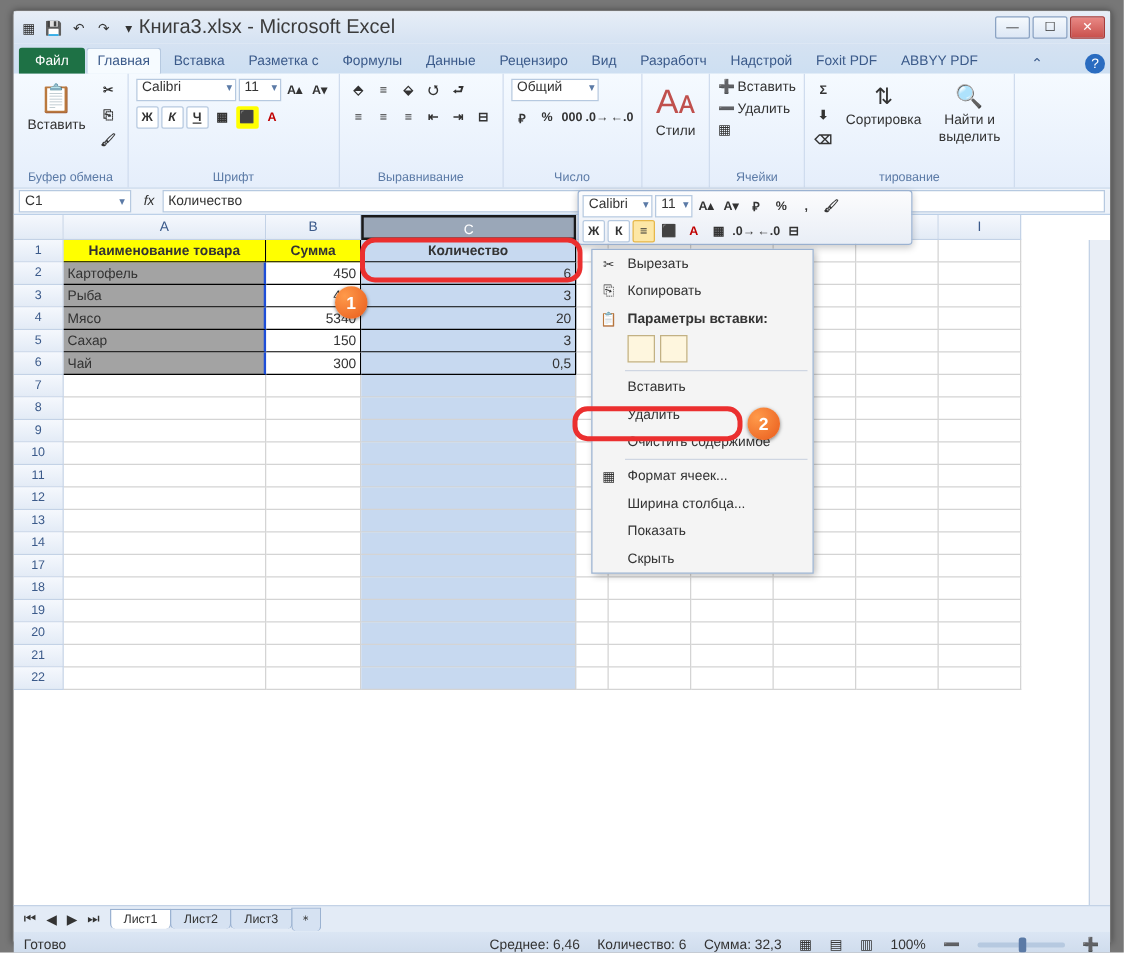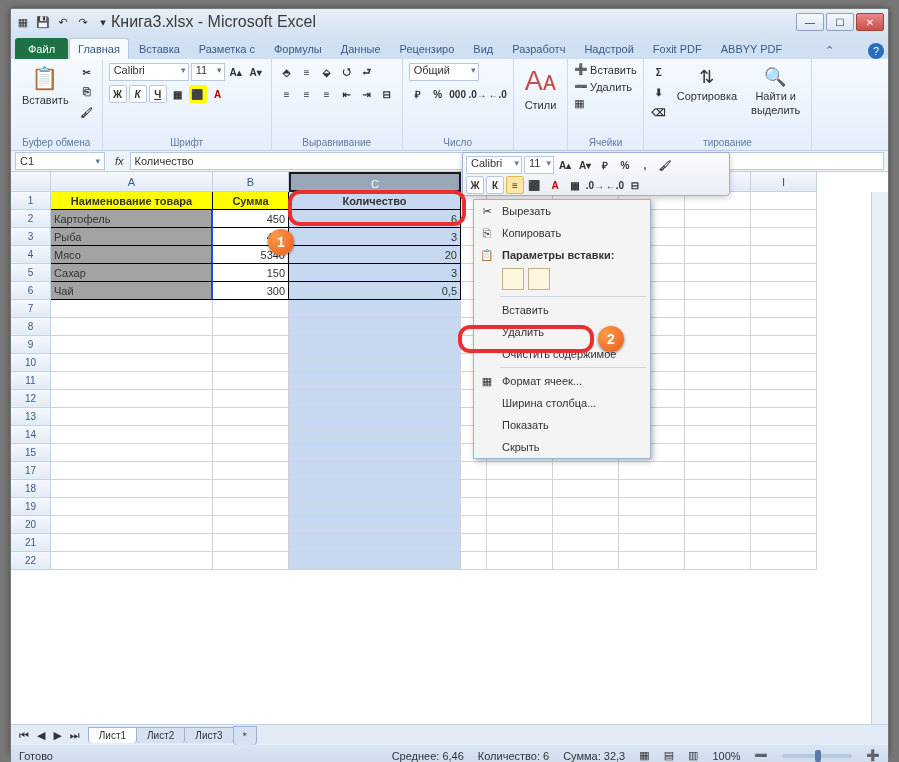--- a/index.html
+++ b/index.html
@@ -410,32 +410,20 @@
             <div class="cell colB"></div>
             <div class="cell colC selcol"></div>
             <div class="cell colD"></div>
             <div class="cell colOther"></div>
             <div class="cell colOther"></div>
             <div class="cell colOther"></div>
             <div class="cell colOther"></div>
             <div class="cell colOther"></div>
           </div>
           <div class="row">
-            <div class="rh">15</div>
-            <div class="cell colA"></div>
-            <div class="cell colB"></div>
-            <div class="cell colC selcol"></div>
-            <div class="cell colD"></div>
-            <div class="cell colOther"></div>
-            <div class="cell colOther"></div>
-            <div class="cell colOther"></div>
-            <div class="cell colOther"></div>
-            <div class="cell colOther"></div>
-          </div>
-          <div class="row">
             <div class="rh">17</div>
             <div class="cell colA"></div>
             <div class="cell colB"></div>
             <div class="cell colC selcol"></div>
             <div class="cell colD"></div>
             <div class="cell colOther"></div>
             <div class="cell colOther"></div>
             <div class="cell colOther"></div>
             <div class="cell colOther"></div>
             <div class="cell colOther"></div>

